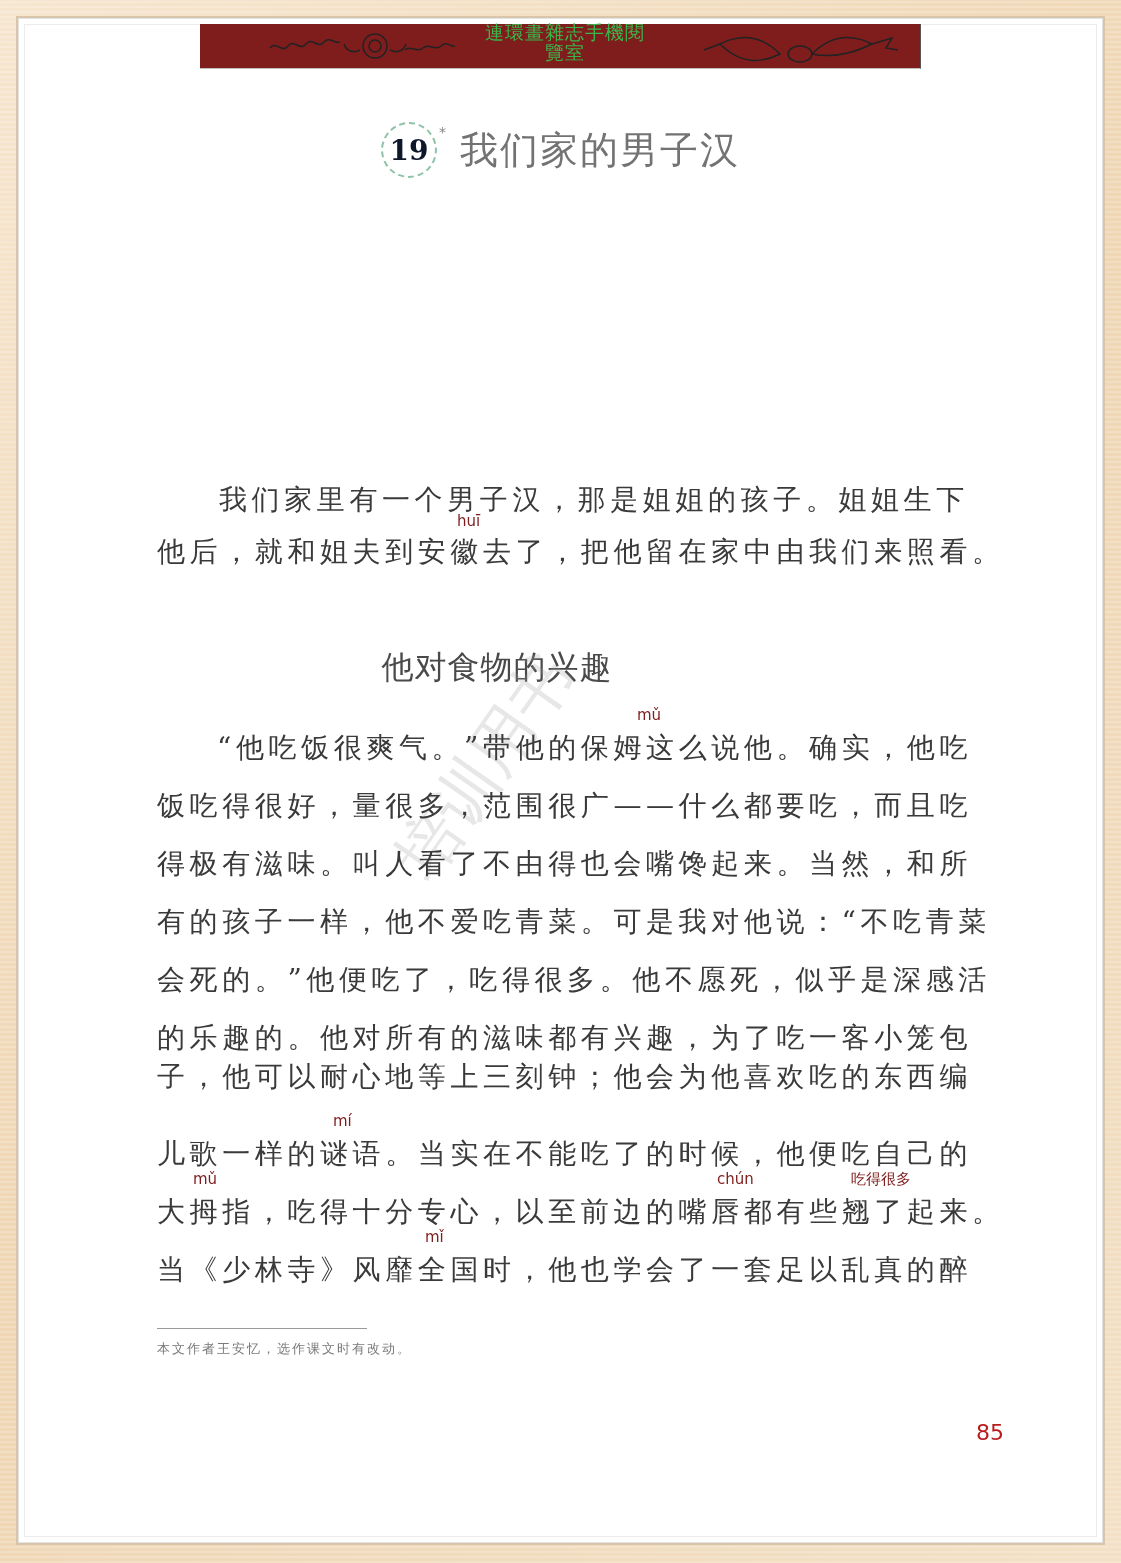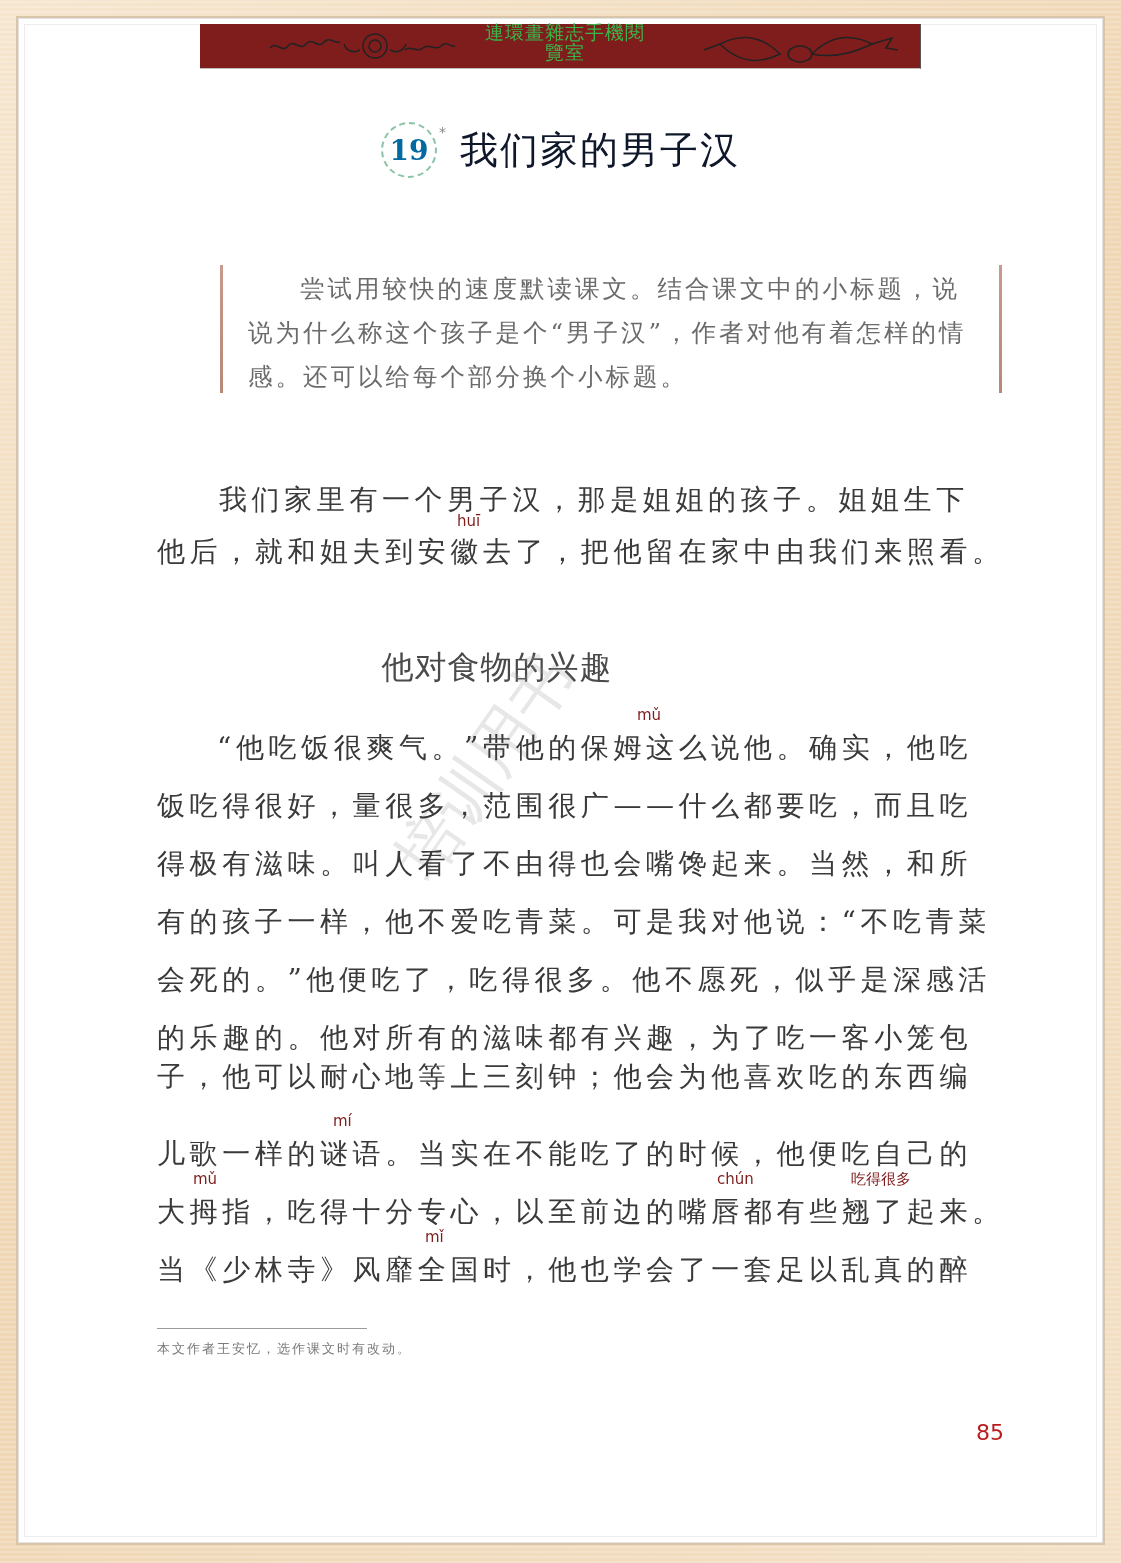--- a/index.html
+++ b/index.html
@@ -33,27 +33,27 @@
     position:absolute; left:200px; top:-2px; width:330px; text-align:center;
     color:#39b54a; font-size:19px; line-height:20px; letter-spacing:1px;
     font-family:"DejaVu Sans", sans-serif;
   }
   .lesson-title {
     position:absolute; left:363px; top:102px; height:60px;
     display:flex; align-items:center;
   }
   .lesson-number {
     width:52px; height:52px; border-radius:50%;
-    border:2px dashed #8cc3a6; color:#0369a1;
+    border:2px dashed #8cc3a6; color:#0f172a;
     font-family:"DejaVu Serif", serif; font-weight:bold; font-size:28px;
     display:flex; align-items:center; justify-content:center;
   }
   .lesson-star { color:#888; font-size:14px; align-self:flex-start; margin-top:4px; margin-left:2px; }
   .lesson-text {
-    margin-left:14px; color:#0f172a; font-size:38px; letter-spacing:2px;
+    margin-left:14px; color:#737373; font-size:38px; letter-spacing:2px;
     font-family:"DejaVu Serif", serif;
   }
   .prompt-box {
     position:absolute; left:202px; top:247px; width:782px; height:130px;
   }
   .prompt-box .bar {
     position:absolute; top:0; width:3px; height:128px;
     background:linear-gradient(#c79a8e, #b88877);
   }
   .prompt-box .bar.left { left:0; }
@@ -126,25 +126,20 @@
       <div>覽室</div>
     </div>
   </div>
 
   <div class="lesson-title">
     <div class="lesson-number">19</div>
     <span class="lesson-star">*</span>
     <span class="lesson-text">我们家的男子汉</span>
   </div>
 
-  <div class="prompt-box">
-    <div class="bar left"></div>
-    <div class="bar right"></div>
-    <div class="prompt-text">尝试用较快的速度默读课文。结合课文中的小标题，说说为什么称这个孩子是个“男子汉”，作者对他有着怎样的情感。还可以给每个部分换个小标题。</div>
-  </div>
 
   <div class="body-text" style="top:456px;">
     <div class="line" style="top:6px; left:62px;">我们家里有一个男子汉，那是姐姐的孩子。姐姐生下</div>
     <span class="pinyin" style="top:38px; left:300px;">huī</span>
     <div class="line" style="top:58px;">他后，就和姐夫到安徽去了，把他留在家中由我们来照看。</div>
   </div>
 
   <div class="section-heading">他对食物的兴趣</div>
 
   <div class="watermark">培训用书</div>

